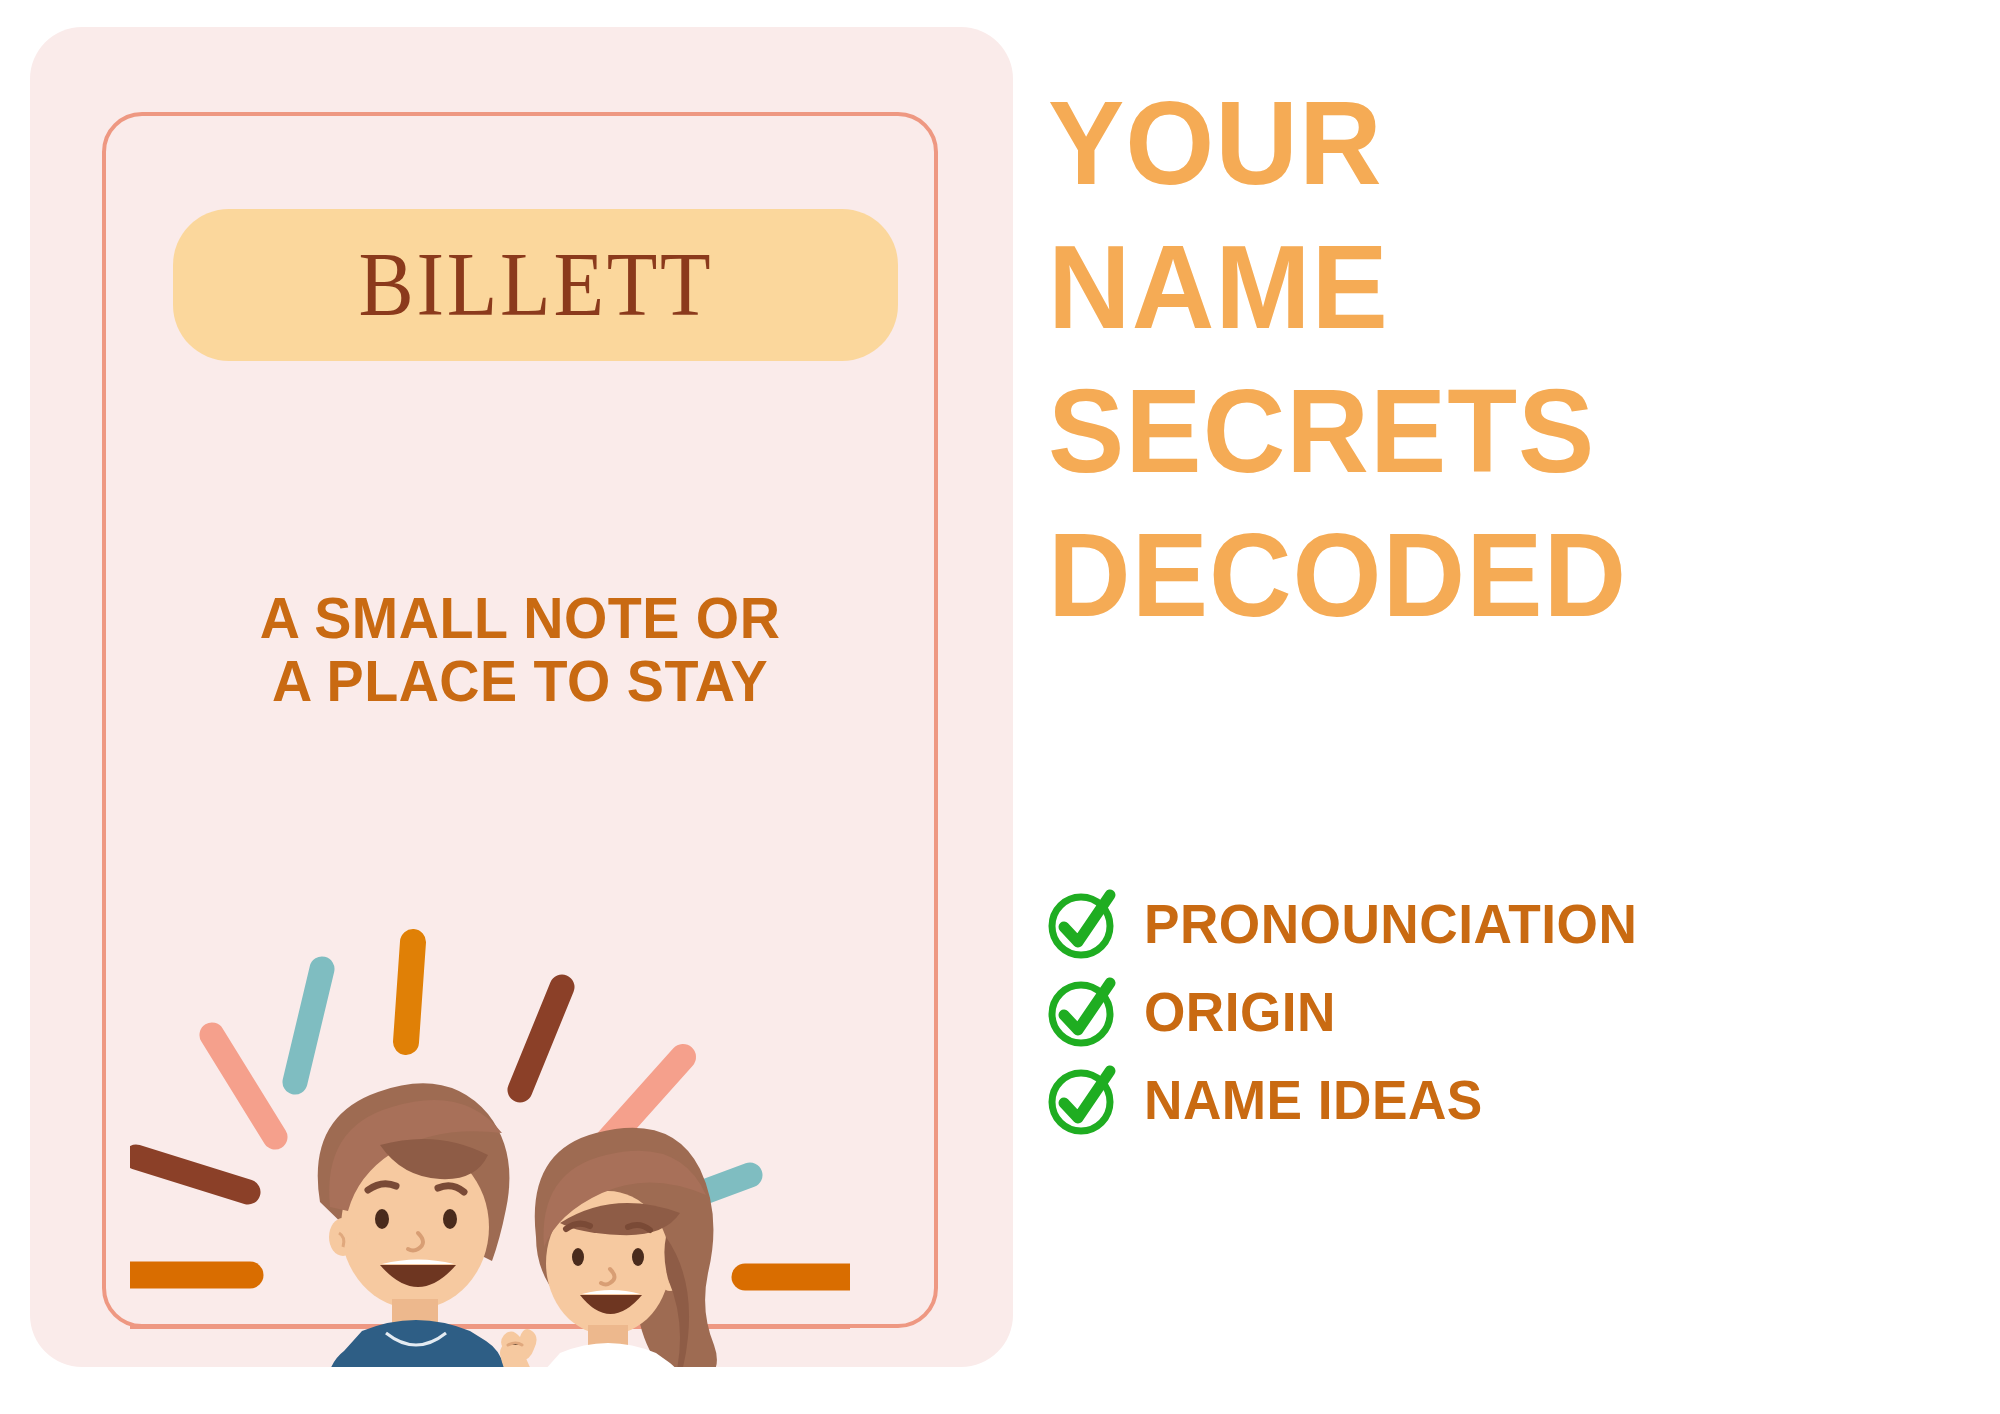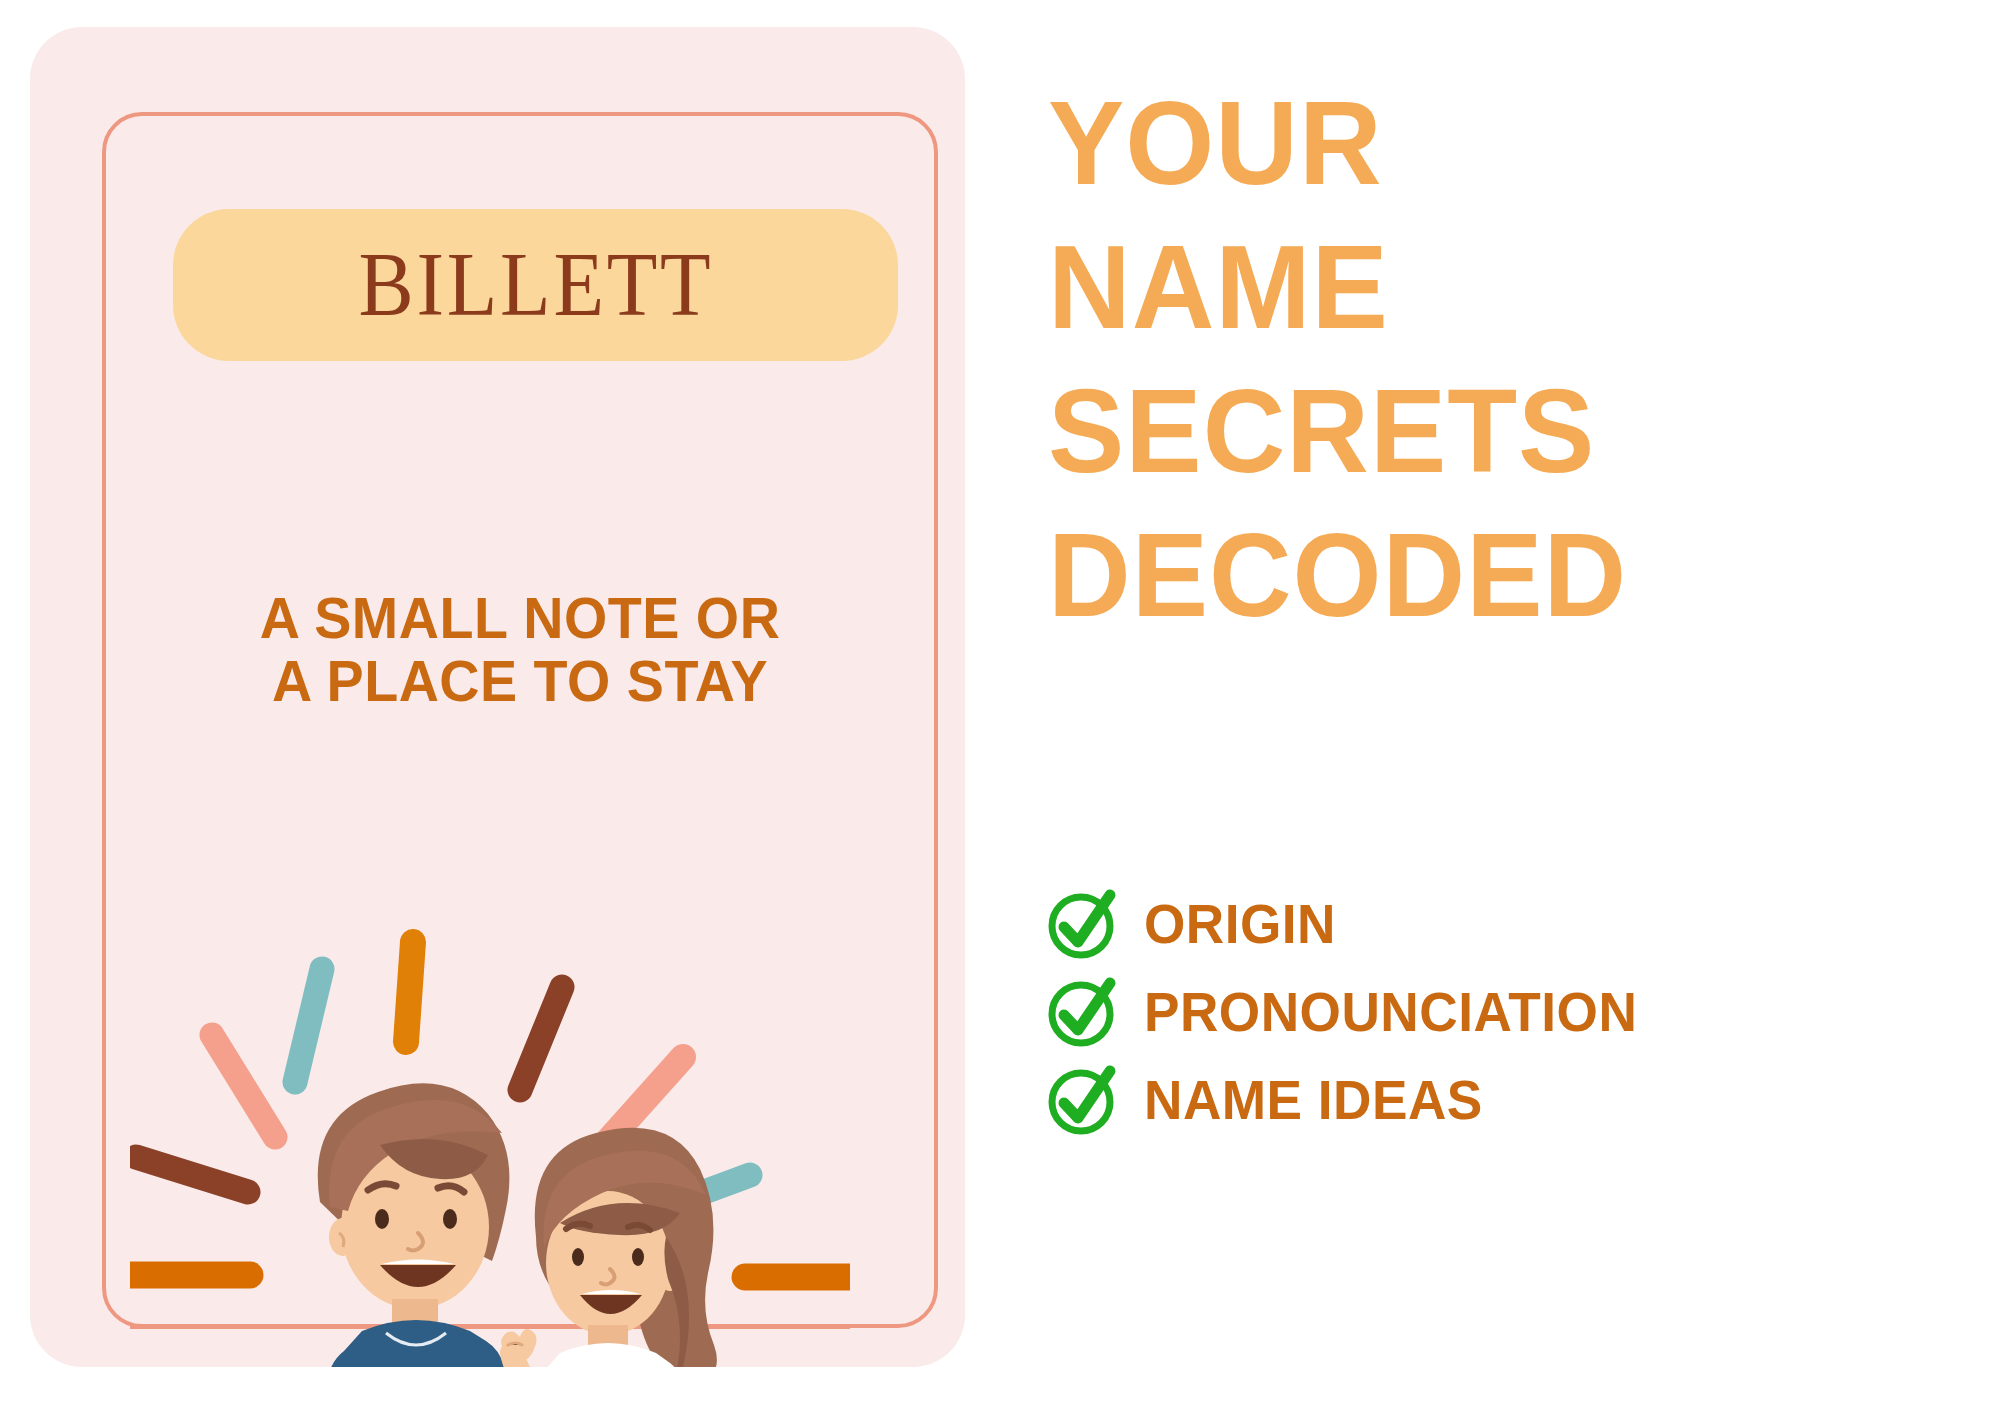--- a/index.html
+++ b/index.html
@@ -26,20 +26,21 @@
 
   
   .card {
     position: absolute;
     left: 30px;
     top: 27px;
     width: 935px;
     height: 1340px;
     background: #FAEBEA;
     border-radius: 52px;
+    padding-left: 48px;
   }
 
   .card-inner-border {
     position: absolute;
     left: 72px;
     top: 85px;
     width: 836px;
     height: 1216px;
     border: 4px solid #EE9882;
     border-radius: 40px;
@@ -306,31 +307,31 @@
 
     <div class="checklist">
 
       <div class="check-row">
         <span class="check-icon">
           <svg viewBox="0 0 74 74" xmlns="http://www.w3.org/2000/svg">
             <circle cx="35" cy="39" r="29" fill="none" stroke="#1FAD21" stroke-width="7"></circle>
             <path d="M18 40 L32 55 L64 8" fill="none" stroke="#1FAD21" stroke-width="11" stroke-linecap="round" stroke-linejoin="round"></path>
           </svg>
         </span>
-        <span class="check-label">ORIGIN</span>
+        <span class="check-label">PRONOUNCIATION</span>
       </div>
 
       <div class="check-row">
         <span class="check-icon">
           <svg viewBox="0 0 74 74" xmlns="http://www.w3.org/2000/svg">
             <circle cx="35" cy="39" r="29" fill="none" stroke="#1FAD21" stroke-width="7"></circle>
             <path d="M18 40 L32 55 L64 8" fill="none" stroke="#1FAD21" stroke-width="11" stroke-linecap="round" stroke-linejoin="round"></path>
           </svg>
         </span>
-        <span class="check-label">PRONOUNCIATION</span>
+        <span class="check-label">ORIGIN</span>
       </div>
 
 
       <div class="check-row">
         <span class="check-icon">
           <svg viewBox="0 0 74 74" xmlns="http://www.w3.org/2000/svg">
             <circle cx="35" cy="39" r="29" fill="none" stroke="#1FAD21" stroke-width="7"></circle>
             <path d="M18 40 L32 55 L64 8" fill="none" stroke="#1FAD21" stroke-width="11" stroke-linecap="round" stroke-linejoin="round"></path>
           </svg>
         </span>

